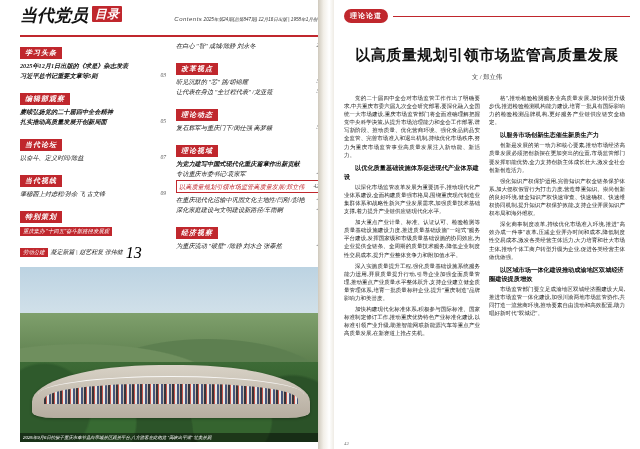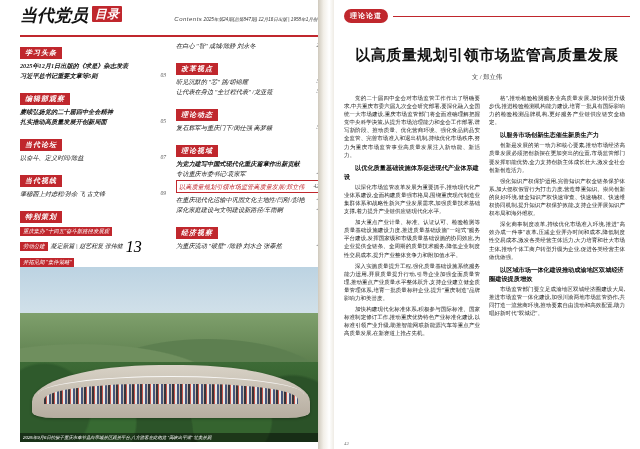--- a/index.html
+++ b/index.html
@@ -61,21 +61,21 @@
   }
   .entry .t{flex:1;}
   .entry .p{color:#555;font-size:5.6px;white-space:nowrap;}
   .entry.b .t{font-weight:bold;}
   .entry.red .t{color:#c0272d;}
   .entry.boxed{
     border:1px solid #c0272d;padding:1px 2px;margin:2px 0;
   }
 
   .highlight-block{margin-top:2px;}
-  .hl-row{display:flex;align-items:center;gap:3px;margin-bottom:2px;}
+  .hl-row{display:flex;align-items:center;gap:3px;margin-bottom:8px;}
   .hl-tag{
     background:#c0272d;color:#fff;font-size:5.4px;padding:1px 3px;
     font-family:"Liberation Sans",sans-serif;white-space:nowrap;
   }
   .hl-txt{font-size:6px;color:#1a1a1a;}
 
   
   .photo{
     position:absolute;left:0;bottom:0;width:302px;height:175px;
     background:linear-gradient(#a9c7d8,#cfe0e8 38%,#7c9a6a 60%,#4f7242 100%);

